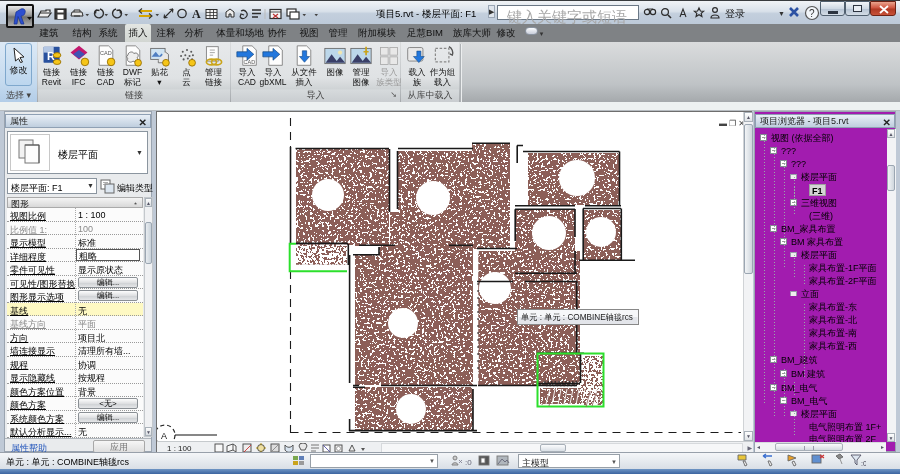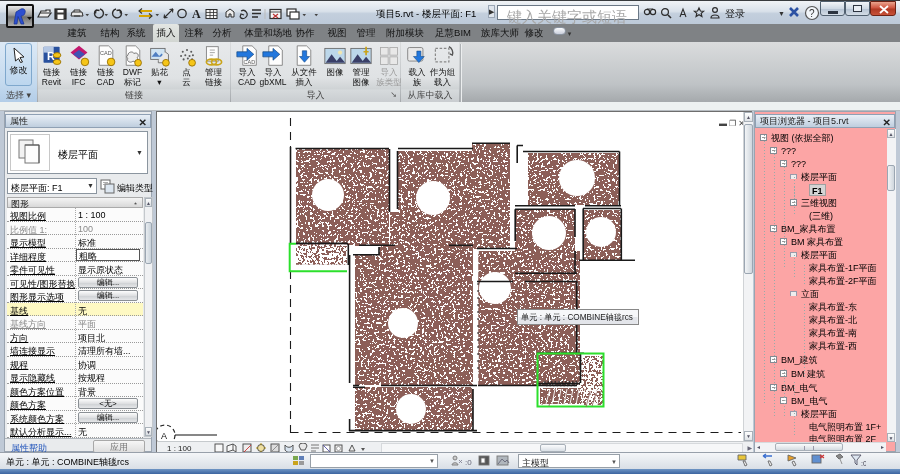--- a/index.html
+++ b/index.html
@@ -4,21 +4,21 @@
 *{margin:0;padding:0;box-sizing:border-box;}
 html,body{width:900px;height:474px;overflow:hidden;font-family:"Liberation Sans",sans-serif;}
 body{position:relative;background:#bfc9d6;}
 .abs{position:absolute;}
 .txt{font-size:9px;color:#000;white-space:nowrap;}
 
 #titlebar{left:0;top:0;width:900px;height:24px;background:linear-gradient(#f0f3f6 0%,#d9e1ea 45%,#c3cfdd 55%,#bdcad9 100%);border-top:1px solid #383b3e;}
 #appbtn{left:6px;top:4px;width:28px;height:24px;background:linear-gradient(#e8e8e8,#9a9a9a 45%,#6f6f6f 55%,#b0b0b0);border:2px solid #111;border-radius:2px;z-index:50;}
 
 #tabrow{left:0;top:24px;width:900px;height:18px;background:#7f8285;}
-.tab{position:absolute;top:0;height:18px;line-height:18px;font-size:9.5px;color:#111;text-align:center;margin-left:28px;}
+.tab{position:absolute;top:0;height:18px;line-height:18px;font-size:9.5px;color:#111;text-align:center;}
 .tab.active{background:linear-gradient(#e3e6e3,#d2d6d2);border-radius:2px 2px 0 0;}
 
 #ribbon{left:0;top:42px;width:900px;height:60px;background:linear-gradient(#dadcdd,#bfc3c6 70%,#a5a9ac);}
 .rpanel{position:absolute;top:0;height:60px;background:linear-gradient(#e7e9eb 0%,#dfe2e4 60%,#cfd3d5 78%,#d6dadc 80%,#c9cdd0 100%);}
 .rlabel{position:absolute;bottom:0;left:0;right:0;height:13px;font-size:9px;color:#444;text-align:center;line-height:13px;}
 .rbtn{position:absolute;top:3px;width:27px;text-align:center;font-size:8.5px;color:#111;line-height:9.5px;}
 .rbtn .ric{display:block;margin:0 auto 1px auto;width:22px;height:22px;}
 .psep{position:absolute;top:2px;width:1px;height:58px;background:#aeb2b5;box-shadow:1px 0 0 #eceeef;}
 
 #optbar{left:0;top:102px;width:900px;height:9px;background:#edf1f1;border-bottom:1px solid #b7bcc1;}
@@ -522,21 +522,21 @@
    <path d="M148 5 l4 0 l-2 3z" fill="#555" stroke="none"></path>
   </g>
  </svg>
  <div class="abs" style="left:224px;top:1px;right:10px;height:10px;background:#f6f7f8;border:1px solid #d6d9dc;">
   <div class="abs" style="left:158px;top:0px;width:26px;height:8px;background:linear-gradient(#fbfcfd,#d9dfe5);border:1px solid #a8b0b8;border-radius:2px;"></div>
  </div>
  <div class="abs" style="right:1px;top:2px;font-size:6px;color:#667;">▶</div>
 </div>
 </div>
 
-<div class="abs" id="pbrowser" style="left:754px;top:111px;width:142px;height:341px;background:#fca5a5;border:1px solid #9aa4b0;">
+<div class="abs" id="pbrowser" style="left:754px;top:111px;width:142px;height:341px;background:#a21caf;border:1px solid #9aa4b0;">
  <div class="paltitle">项目浏览器 - 项目5.rvt<span class="closex">✕</span></div>
  <div id="tree" class="abs" style="left:0;top:17px;width:131px;height:322px;overflow:hidden;">
 <div class="ebox" style="left:5px;top:5px;">−</div>
 <div class="ti" style="left:16px;top:3px;">视图 (依据全部)</div>
 <div class="ebox" style="left:15px;top:18px;">−</div>
 <div class="ti" style="left:26px;top:16px;">???</div>
 <div class="ebox" style="left:25px;top:31px;">−</div>
 <div class="ti" style="left:36px;top:29px;">???</div>
 <div class="abs" style="left:35px;top:45px;width:7px;height:5px;border:1px solid #99a;border-bottom:none;background:#eee;"></div>
 <div class="ti" style="left:46px;top:42px;">楼层平面</div>

